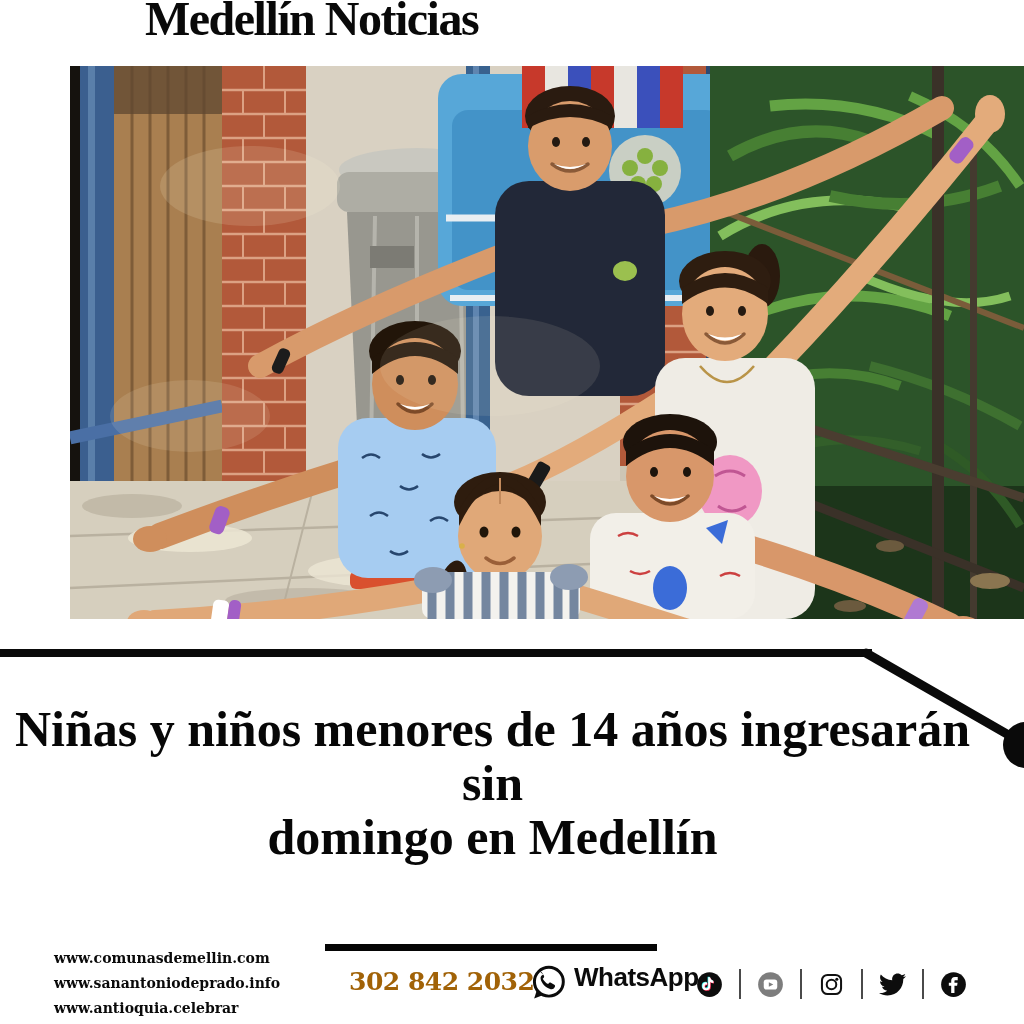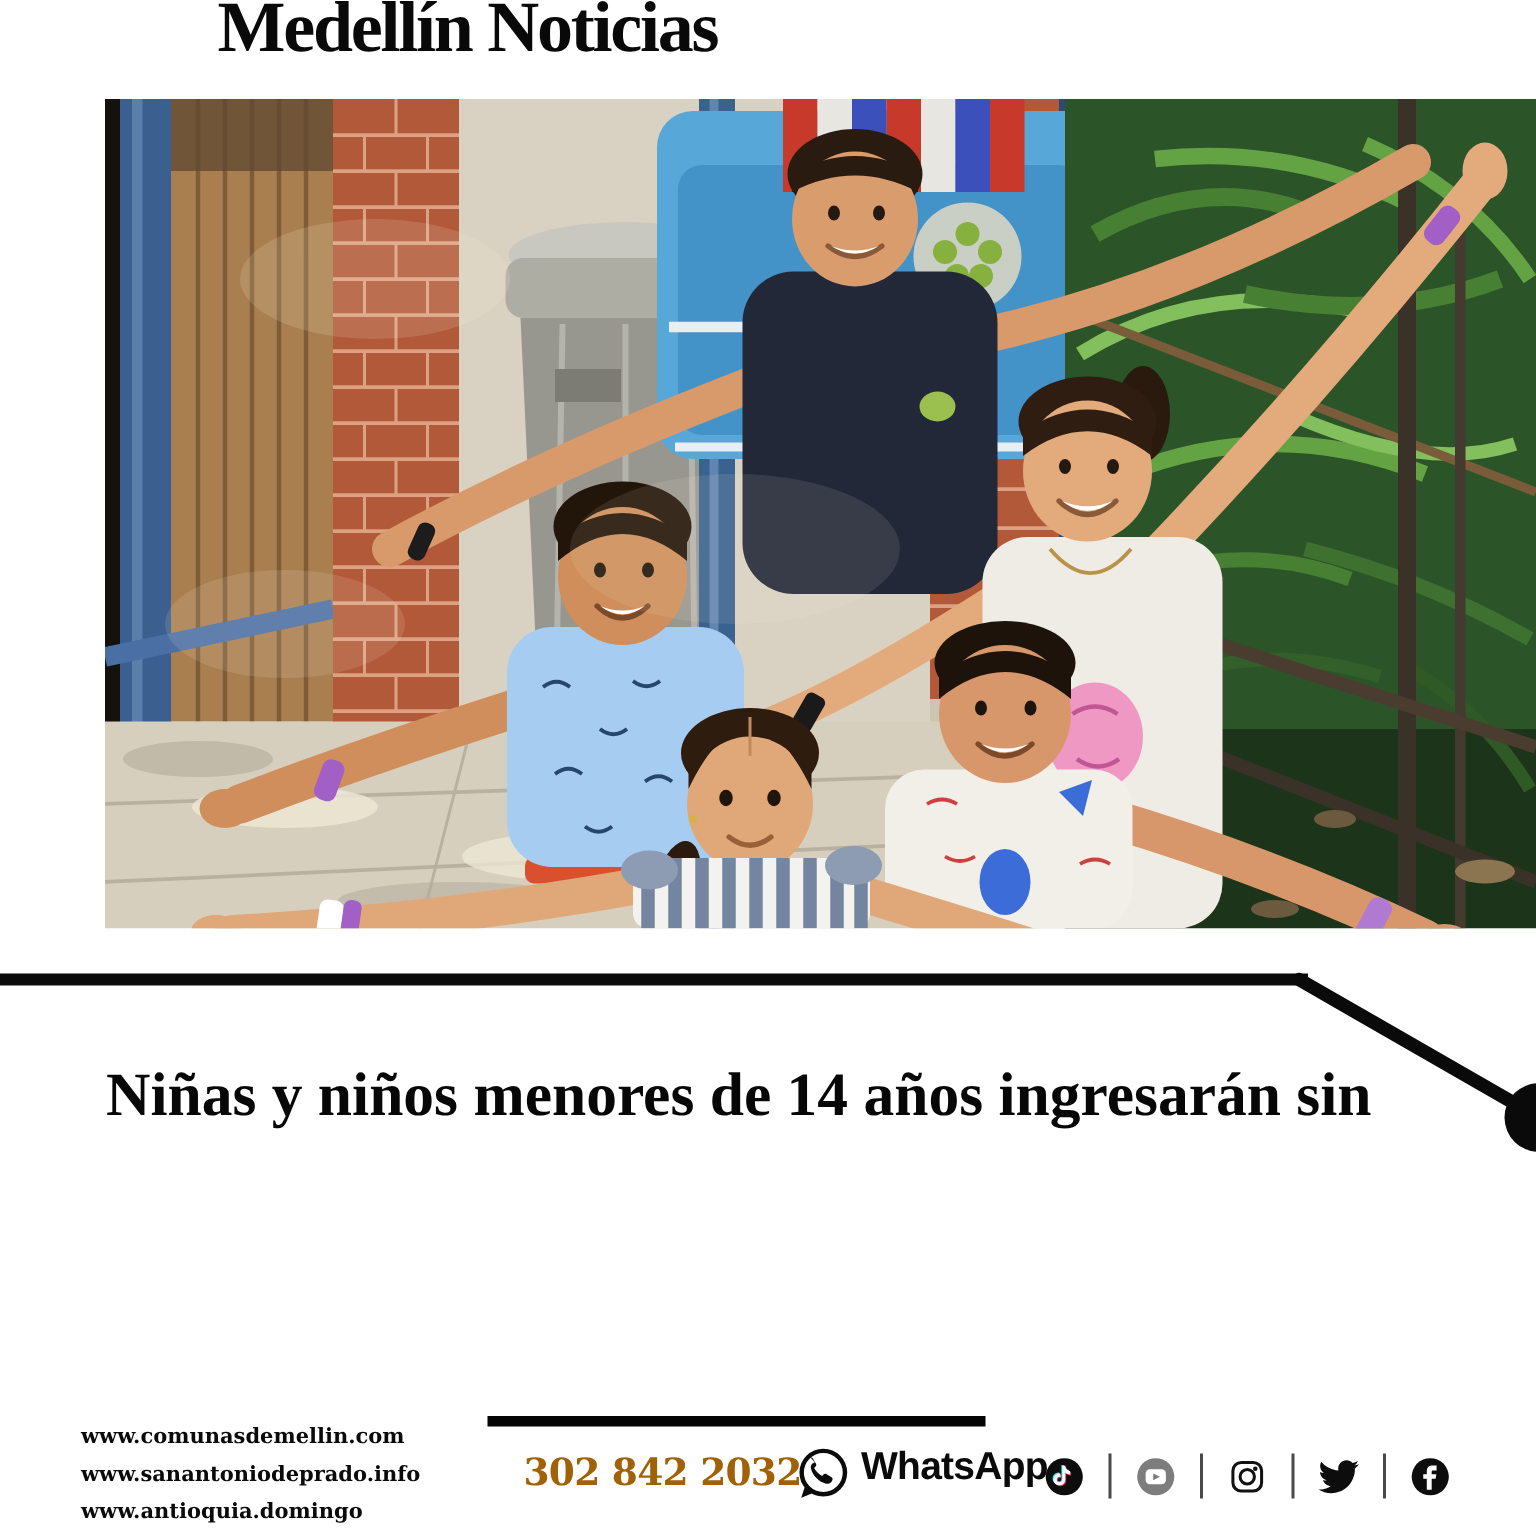--- a/index.html
+++ b/index.html
@@ -13,21 +13,21 @@
     font-size:48px;letter-spacing:-1.5px;line-height:52px;color:#090909;
   }
   .photo{
     position:absolute;left:70px;top:66px;width:954px;height:553px;overflow:hidden;
   }
   .photo svg{display:block;width:954px;height:553px;}
   .divider-svg{position:absolute;left:0;top:640px;width:1024px;height:150px;}
   .headline{
     position:absolute;left:0;top:702px;width:985px;text-align:center;
     font-family:"Liberation Serif",serif;font-weight:bold;
-    font-size:41px;line-height:54px;color:#070707;
+    font-size:50px;line-height:54px;color:#070707;
   }
   .websites{
     position:absolute;left:38px;top:946px;
     font-family:"DejaVu Serif",serif;font-weight:bold;
     font-size:14px;line-height:25px;color:#0a0a0a;margin-left:16px;
   }
   .phone-rule{position:absolute;left:325px;top:944px;width:332px;height:7px;background:#050505;}
   .phone{
     position:absolute;left:349px;top:967px;
     font-family:"DejaVu Serif",serif;font-weight:bold;font-size:25px;color:#a16207;
@@ -243,26 +243,27 @@
 </div>
 
 <svg class="divider-svg" viewBox="0 0 1024 150" xmlns="http://www.w3.org/2000/svg">
   <rect x="-4" y="9" width="876" height="8" fill="#0a0a0a"></rect>
   <path d="M866 13 L1026 105" stroke="#0a0a0a" stroke-width="9" stroke-linecap="round"></path>
   <circle cx="1026" cy="105" r="23" fill="#0a0a0a"></circle>
 </svg>
 
 <div class="headline">
   <div>Niñas y niños menores de 14 años ingresarán sin</div>
+  <div>domingo en Medellín</div>
 </div>
 
 <div class="websites">
   <div>www.comunasdemellin.com</div>
   <div>www.sanantoniodeprado.info</div>
-  <div>www.antioquia.domingo</div>
+  <div>www.antioquia.celebrar</div>
 </div>
 
 <div class="phone-rule"></div>
 <div class="phone">302 842 2032</div>
 
 <div class="whatsapp">
   <svg class="wa-icon" viewBox="0 0 48 48" xmlns="http://www.w3.org/2000/svg">
     <circle cx="25" cy="22.5" r="16.5" fill="none" stroke="#0b0b0b" stroke-width="3.4"></circle>
     <path d="M8.2 41.8 L11.6 31.2 L18.6 37.6 Z" fill="#0b0b0b"></path>
     <path d="M18.6 14.6 c-2.2.7-3.5 2.4-3 4.9 1 5.2 6.3 10.5 11.5 11.5 2.5.5 4.2-.8 4.9-3 .2-.8-.1-1.6-.8-2l-3.9-2.3 c-.7-.4-1.5-.3-2.1.3 l-1.1 1.1 c-2.3-1.1-5-3.8-6.1-6.1 l1.1-1.1 c.6-.6.7-1.4.3-2.1 l-2.3-3.9 c-.4-.7-1.2-1-2-.8 z" fill="#0b0b0b"></path>

